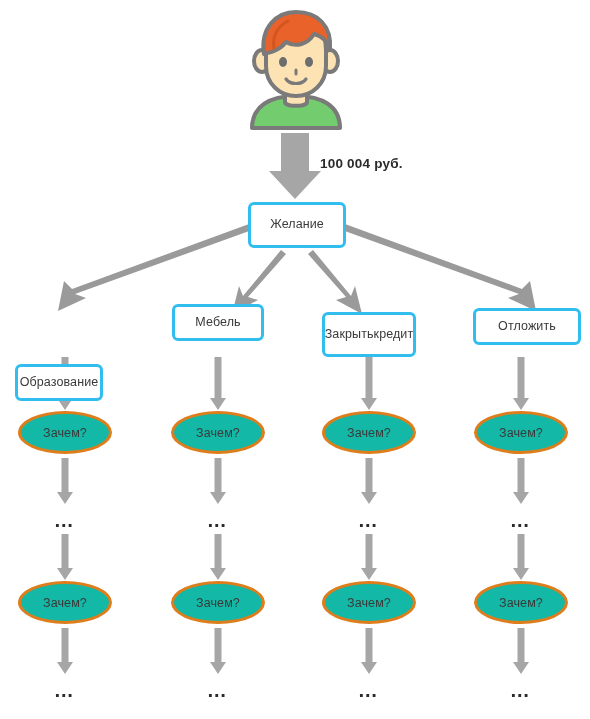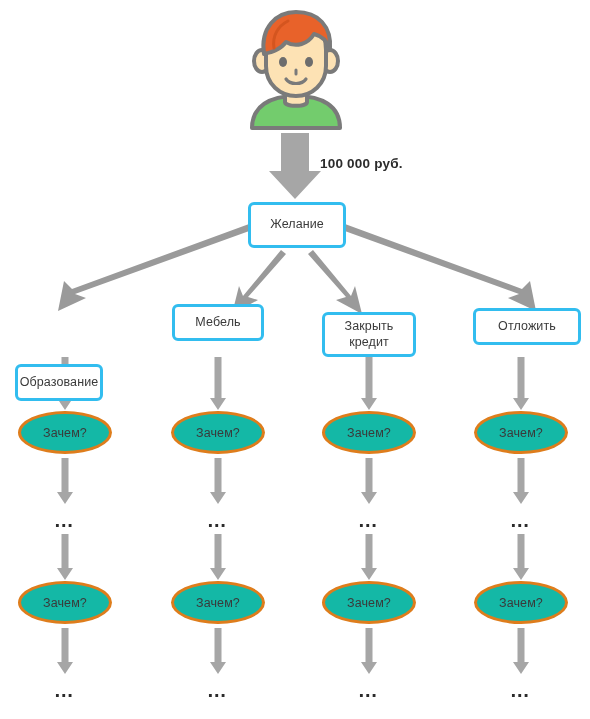--- a/index.html
+++ b/index.html
@@ -148,37 +148,37 @@
     </g>
 
     <g>
       <path d="M517.5 357 L524.5 357 L524.5 398 L529 398 L521 410 L513 398 L517.5 398 Z" fill="#a6a6a6"></path>
       <path d="M517.5 458 L524.5 458 L524.5 492 L529 492 L521 504 L513 492 L517.5 492 Z" fill="#a6a6a6"></path>
       <path d="M517.5 534 L524.5 534 L524.5 568 L529 568 L521 580 L513 568 L517.5 568 Z" fill="#a6a6a6"></path>
       <path d="M517.5 628 L524.5 628 L524.5 662 L529 662 L521 674 L513 662 L517.5 662 Z" fill="#a6a6a6"></path>
     </g>
   </svg>
 
-  <div class="money-label" style="left:320px; top:156px;">100 000 руб.</div>
+  <div class="money-label" style="left:320px; top:156px;">100 004 руб.</div>
 
   <div class="node-box" style="left:248px; top:202px; width:98px; height:46px;">Желание</div>
 
   <div class="node-box" style="left:15px; top:316px; width:88px; height:37px;margin-top:48px;">Образование</div>
   <div class="node-ellipse" style="left:18px; top:411px; width:94px; height:43px;">Зачем?</div>
   <div class="ellipsis-mark" style="left:45px; top:510px; width:40px;">…</div>
   <div class="node-ellipse" style="left:18px; top:581px; width:94px; height:43px;">Зачем?</div>
   <div class="ellipsis-mark" style="left:45px; top:680px; width:40px;">…</div>
 
   <div class="node-box" style="left:172px; top:304px; width:92px; height:37px;">Мебель</div>
   <div class="node-ellipse" style="left:171px; top:411px; width:94px; height:43px;">Зачем?</div>
   <div class="ellipsis-mark" style="left:198px; top:510px; width:40px;">…</div>
   <div class="node-ellipse" style="left:171px; top:581px; width:94px; height:43px;">Зачем?</div>
   <div class="ellipsis-mark" style="left:198px; top:680px; width:40px;">…</div>
 
-  <div class="node-box" style="left:322px; top:312px; width:94px; height:45px; flex-direction:column;">
+  <div class="node-box" style="left:322px; top:312px; width:94px; height:45px; flex-direction:row;">
     <span>Закрыть</span>
     <span>кредит</span>
   </div>
   <div class="node-ellipse" style="left:322px; top:411px; width:94px; height:43px;">Зачем?</div>
   <div class="ellipsis-mark" style="left:349px; top:510px; width:40px;">…</div>
   <div class="node-ellipse" style="left:322px; top:581px; width:94px; height:43px;">Зачем?</div>
   <div class="ellipsis-mark" style="left:349px; top:680px; width:40px;">…</div>
 
   <div class="node-box" style="left:473px; top:308px; width:108px; height:37px;">Отложить</div>
   <div class="node-ellipse" style="left:474px; top:411px; width:94px; height:43px;">Зачем?</div>

